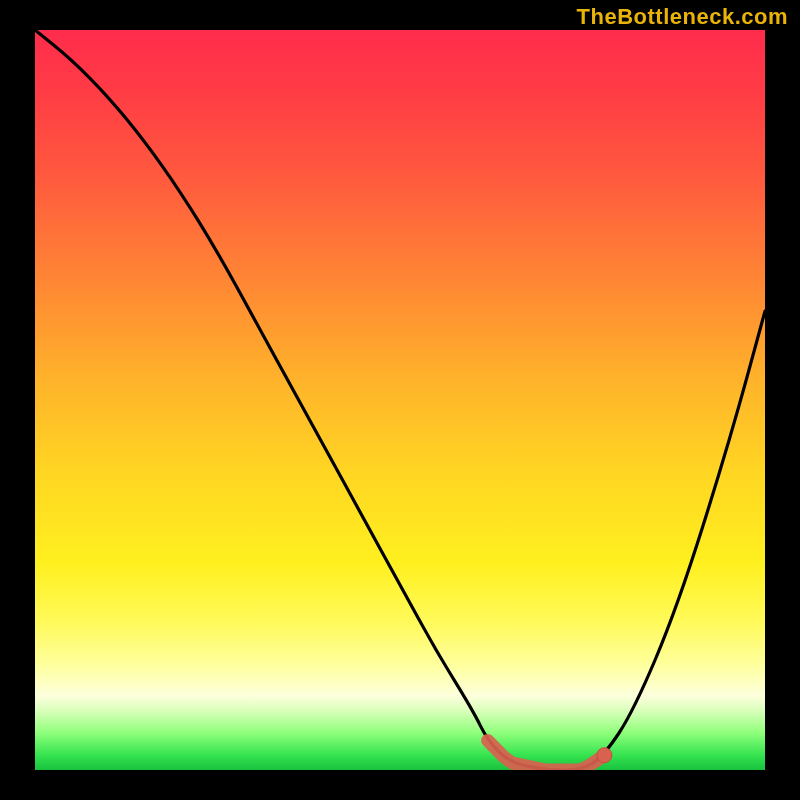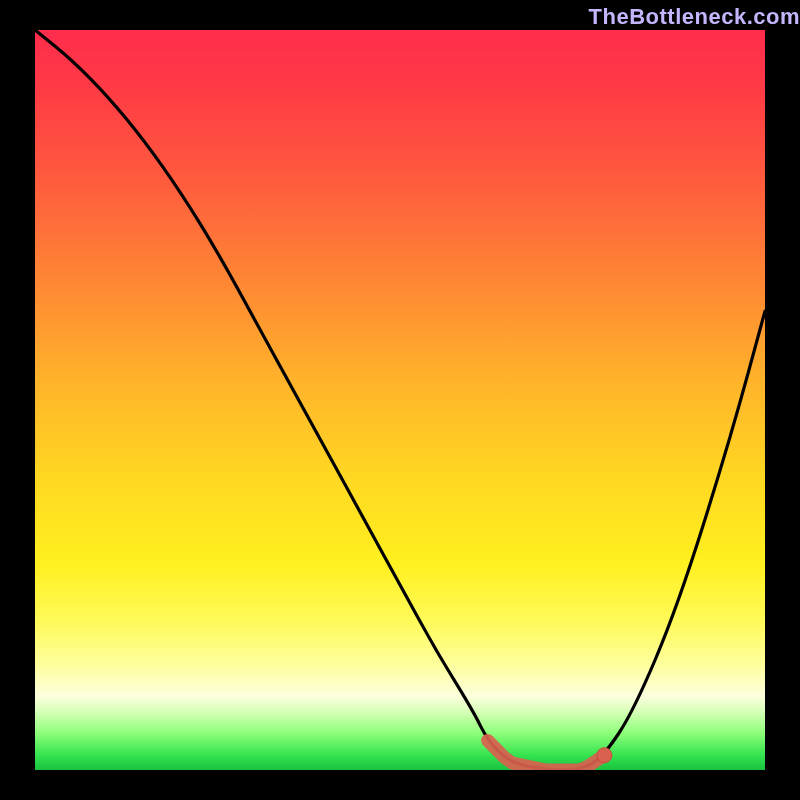--- a/index.html
+++ b/index.html
@@ -13,22 +13,22 @@
   }
   .frame {
     position: relative;
     width: 800px;
     height: 800px;
     background: #000;
   }
   .watermark {
     position: absolute;
     top: 4px;
-    right: 0;
-    color: #c4b5fd;
+    right: 12px;
+    color: #eab308;
     font-size: 22px;
     font-weight: 600;
     letter-spacing: 0.5px;
     z-index: 20;
   }
   .plot-area {
     position: absolute;
     left: 35px;
     top: 30px;
     width: 730px;

